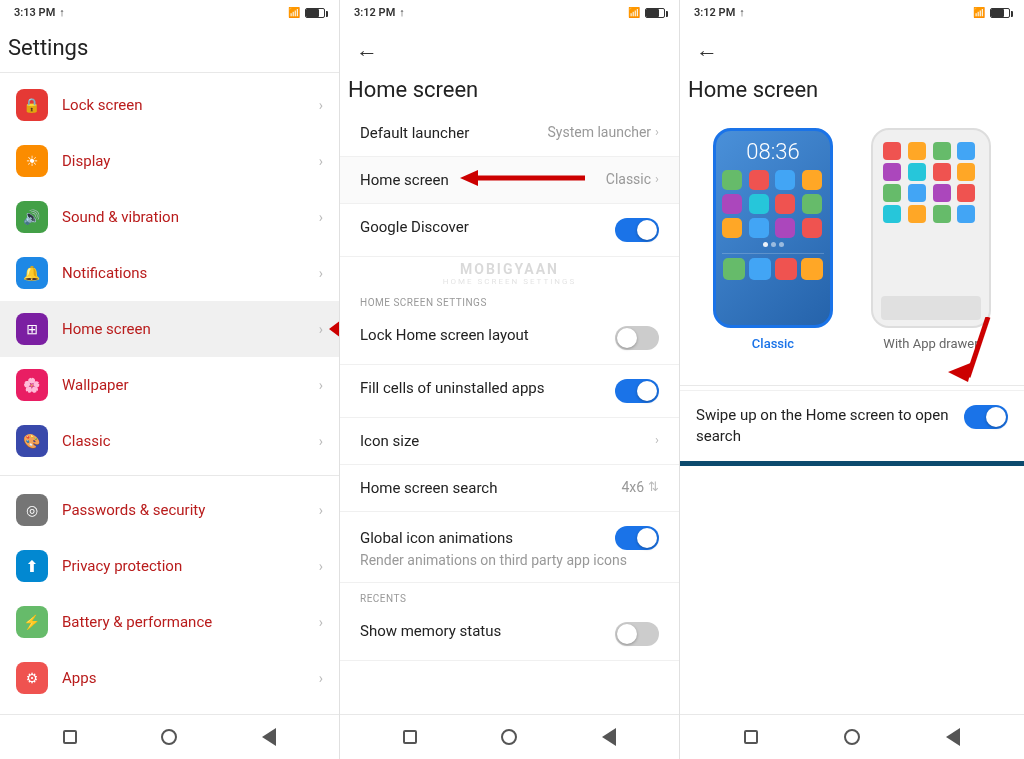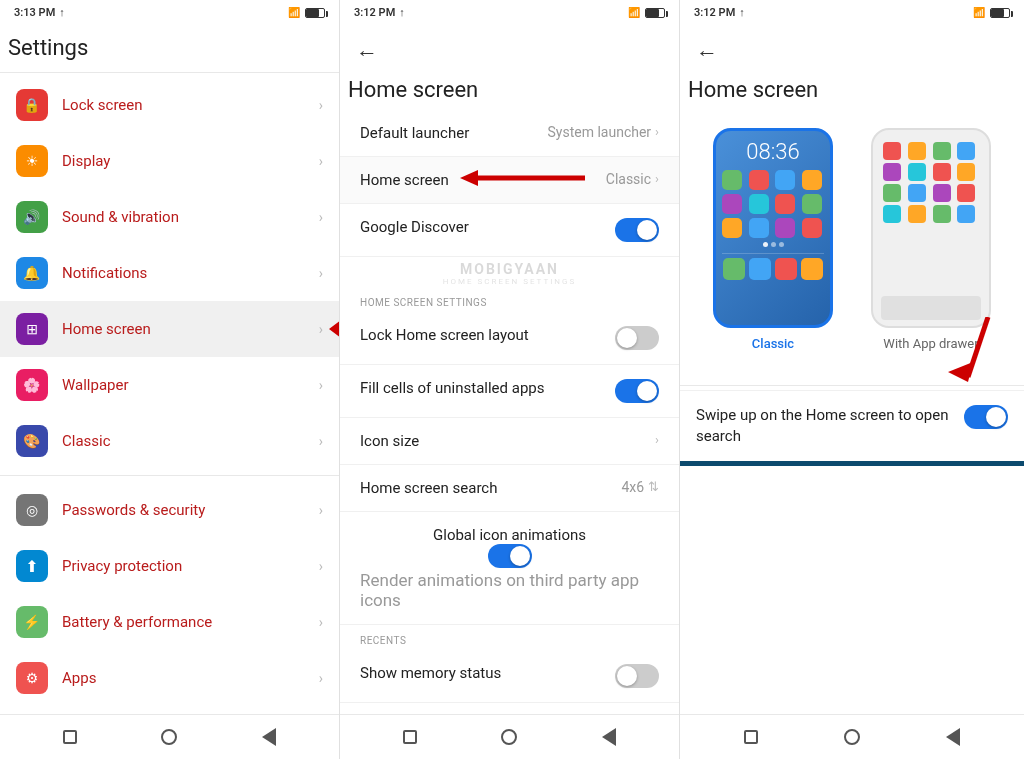--- a/index.html
+++ b/index.html
@@ -529,27 +529,27 @@
       <span class="row-item-chevron">›</span>
     </div>
 
     <div class="row-item">
       <span class="row-item-label">Home screen search</span>
       <span class="row-item-value">4x6</span>
       <span class="row-item-chevron">⇅</span>
     </div>
 
     <div class="row-item" style="flex-direction:column; align-items:flex-start;">
-      <div style="display:flex; width:100%; align-items:center;flex-direction:column;">
+      <div style="display:flex; width:100%; align-items:center;">
         <span class="row-item-label">Global icon animations</span>
         <div class="toggle on">
           <div class="toggle-knob"></div>
         </div>
       </div>
-      <span style="font-size:17px; color:#999; margin-top:2px;">Render animations on third party app icons</span>
+      <span style="font-size:14px; color:#999; margin-top:2px;">Render animations on third party app icons</span>
     </div>
 
     <div class="section-label">RECENTS</div>
 
     <div class="row-item">
       <span class="row-item-label">Show memory status</span>
       <div class="toggle off">
         <div class="toggle-knob"></div>
       </div>
     </div>

